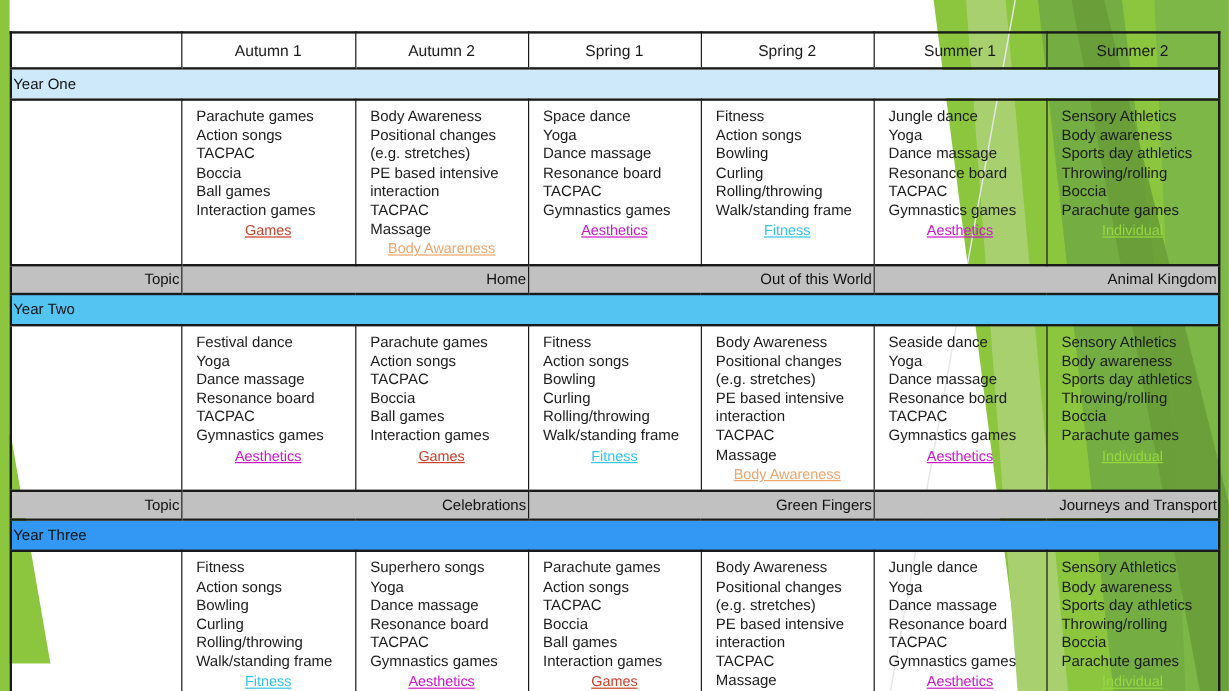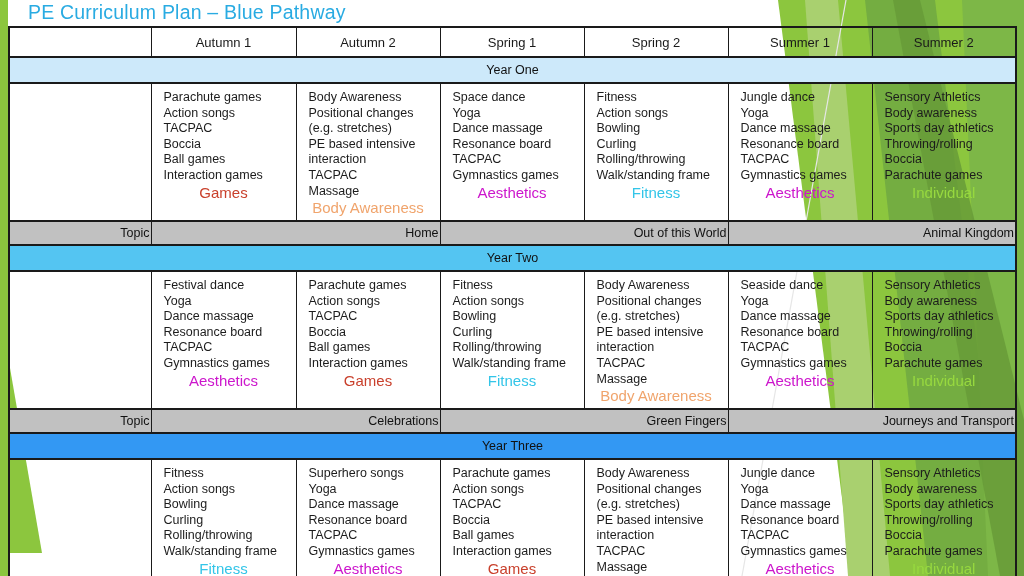--- a/index.html
+++ b/index.html
@@ -12,50 +12,49 @@
     position:absolute; left:28px; top:1px; font-size:19.5px; color:#29abe2;
     letter-spacing:0.2px;
   }
   table.plan {
     position:absolute; left:8px; top:26px; width:1007px;
     border-collapse:collapse; table-layout:fixed;
     border:2px solid #1a1a1a;
   }
   table.plan td { border:1px solid #1a1a1a; overflow:hidden; }
   tr.head-row td { height:26px; text-align:center; font-size:13px; color:#1a1a1a; border-bottom:2px solid #1a1a1a;margin-top:38px; }
-  tr.year-band td { height:22px; text-align:center; font-size:12.5px; color:#111;
+  tr.year-band td { height:22px; text-align:left; font-size:12.5px; color:#111;
     border-top:2px solid #1a1a1a; border-bottom:2px solid #1a1a1a; }
   td.yb1 { background:#cde9fa; }
   td.yb2 { background:#54c5f2; }
   td.yb3 { background:#3398f3;margin-left:20px; }
   tr.content td { height:128px; vertical-align:top; padding:6px 3px 2px 3px;
     font-size:12.5px; line-height:15.6px; color:#1c1c1c; }
   tr.content td .lines { white-space:pre-line; padding-left:9px; }
-  tr.content td .cat { text-align:center; font-size:15px; margin-top:1px; }
+  tr.content td .cat { text-align:center; font-size:12px; margin-top:1px;text-decoration:underline; }
   tr.topic-row td { height:20px; background:#c1c1c1; text-align:right;
     font-size:12.5px; color:#111; border-top:2px solid #1a1a1a; border-bottom:2px solid #1a1a1a;margin-top:32px; }
 </style>
 </head>
 <body>
 
 <div class="slide">
 
   <svg class="bg" width="1024" height="576" viewBox="0 0 1024 576">
     <rect width="1024" height="576" fill="#ffffff"></rect>
     <polygon points="778,0 1024,0 1024,576 852,576" fill="#8cc63e"></polygon>
     <polygon points="805,0 838,0 890,576 848,576" fill="#a9d06f"></polygon>
     <polygon points="865,0 935,0 1005,576 928,576" fill="#74ad41"></polygon>
     <polygon points="962,0 1024,0 1024,576 988,576" fill="#7db747"></polygon>
     <polygon points="893,0 920,0 1024,420 1024,576 1000,576" fill="#679b38" opacity="0.85"></polygon>
     <line x1="846" y1="0" x2="742" y2="576" stroke="#e6e6e6" stroke-width="1.2"></line>
     <rect x="0" y="0" width="8" height="576" fill="#8cc63e"></rect>
     <polygon points="0,338 10,368 42,553 0,553" fill="#8cc63e"></polygon>
   </svg>
 
-  <div class="title">PE Curriculum Plan – Blue Pathway</div>
 
   <table class="plan">
     <colgroup>
       <col style="width:142px">
         <col style="width:145px">
         <col style="width:144px">
       <col style="width:144px">
         <col style="width:144px">
         <col style="width:144px">
         <col style="width:144px">

